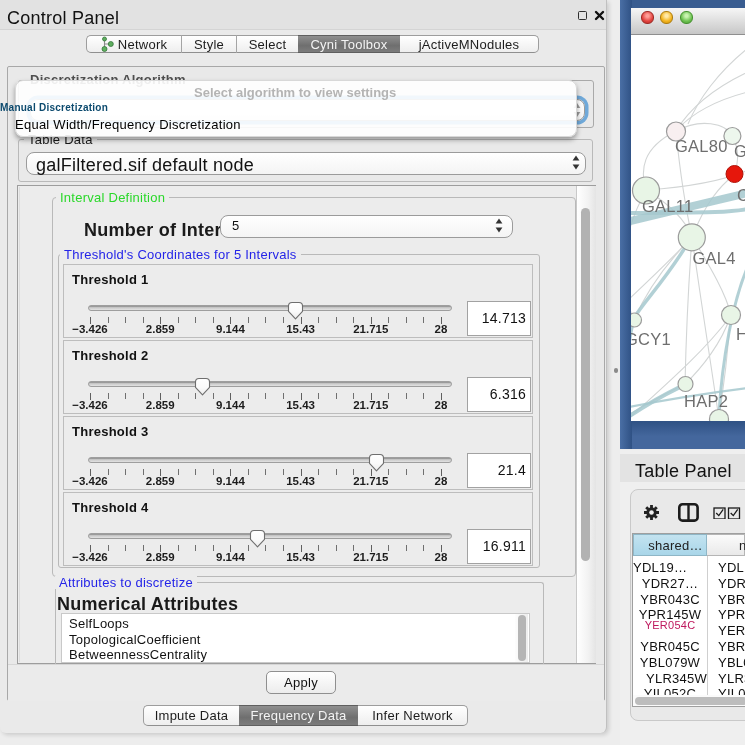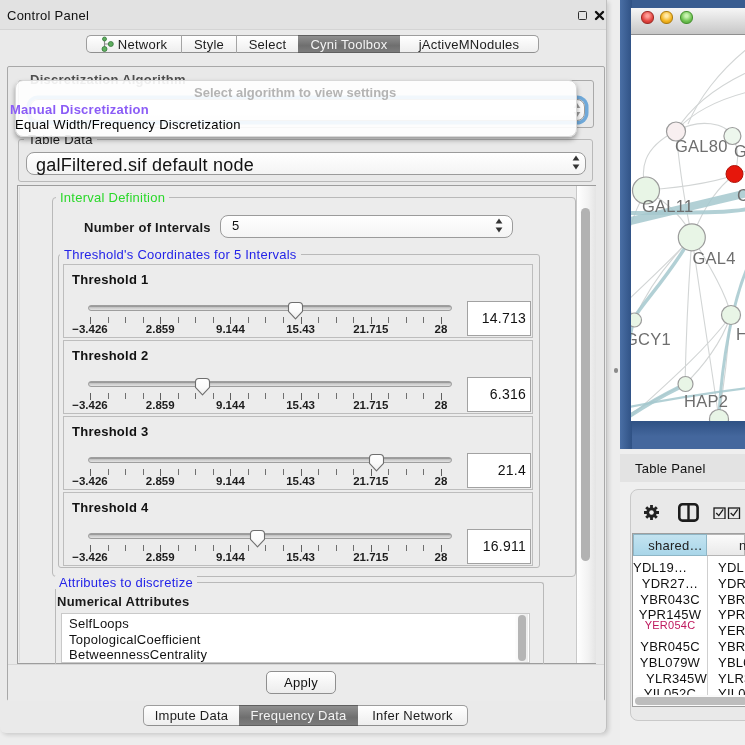--- a/index.html
+++ b/index.html
@@ -1,17 +1,17 @@
 <!DOCTYPE html>
 <html><head><meta charset="utf-8"><style>
 html,body{margin:0;padding:0}
 body{width:745px;height:745px;position:relative;overflow:hidden;background:#ededed;
  font-family:"Liberation Sans",sans-serif;-webkit-font-smoothing:antialiased;letter-spacing:0.25px}
 .ab{position:absolute}
-.t13{font-size:13px;color:#1a1a1a}
+.t13{font-size:18px;color:#1a1a1a}
 .b{font-weight:bold}
 .grp{position:absolute;border:1px solid #b9b9b9;border-radius:3px}
 .glab{position:absolute;font-size:13px;color:#1a1a1a;background:#e9e9e9;padding:0 4px;line-height:13px}
 .combo{position:absolute;background:linear-gradient(#ffffff,#f4f4f4);border:1px solid #9b9b9b;border-radius:8px}
 .seg{position:absolute;display:flex;height:18px;font-size:13px}
 .seg .it{background:linear-gradient(#ffffff,#eeeeee);border-top:1px solid #9d9d9d;border-bottom:1px solid #8f8f8f;
  color:#1c1c1c;display:flex;align-items:center;justify-content:center;position:relative;box-sizing:border-box}
 .seg .it.first{border-left:1px solid #9d9d9d;border-radius:5px 0 0 5px}
 .seg .it.last{border-right:1px solid #9d9d9d;border-radius:0 5px 5px 0}
 .seg .sep{width:1px;background:#a5a5a5}
@@ -199,21 +199,21 @@
 <div class="ab" style="left:266px;top:671px;width:70px;height:23px;background:linear-gradient(#ffffff,#ececec);border:1px solid #8f8f8f;border-radius:5px;box-sizing:border-box;text-align:center;font-size:13px;color:#111;line-height:21px">Apply</div>
 
 <div class="seg" style="left:143px;top:705px;height:21px">
  <div class="it first" style="width:96px">Impute Data</div>
  <div class="it sel" style="width:119px">Frequency Data</div>
  <div class="it last" style="width:110px">Infer Network</div>
 </div>
 
 <div class="ab" style="left:15px;top:80px;width:562px;height:57px;background:rgba(255,255,255,0.9);border:1px solid #d8d8d8;border-radius:8px;box-shadow:0 3px 5px rgba(0,0,0,.35);box-sizing:border-box"></div>
 <div class="ab" style="left:194px;top:85px;white-space:nowrap;letter-spacing:0;font-size:13px;font-weight:bold;color:#b4b4b4">Select algorithm to view settings</div>
-<div class="ab b" style="left:10px;top:102px;font-size:13px;color:#8b5cf6">Manual Discretization</div>
+<div class="ab b" style="left:0;top:102px;font-size:10px;color:#0c4a6e">Manual Discretization</div>
 <div class="ab" style="left:15px;top:117px;font-size:13px;color:#000">Equal Width/Frequency Discretization</div>
 
 <div class="ab" style="left:614px;top:368px;width:4px;height:5px;background:#8a8a8a;border-radius:2px"></div>
 
 <div class="ab" style="left:620px;top:0;width:125px;height:449px;background:linear-gradient(90deg,#4a6fa5,#395c90 12px,#395c90)"></div>
 <div class="ab" style="left:620px;top:0;width:12px;height:449px;background:linear-gradient(90deg,#4a6fa5,#2f5184)"></div>
 <div class="ab" style="left:632px;top:421px;width:113px;height:28px;background:linear-gradient(#2f5184,#44679d 55%,#44679d)"></div>
 <div class="ab" style="left:631px;top:8px;width:114px;height:27px;background:linear-gradient(#f6f6f6,#c7c7c7);border-bottom:1px solid #8f8f8f;box-sizing:border-box"></div>
 <div class="ab" style="left:641px;top:11px;width:11px;height:11px;border-radius:6px;background:radial-gradient(circle at 50% 35%,#ff9d96 0 15%,#e2433e 60%,#b02c26);border:0.5px solid #9d2b26"></div>
 <div class="ab" style="left:660px;top:11px;width:11px;height:11px;border-radius:6px;background:radial-gradient(circle at 50% 35%,#ffe9a8 0 15%,#f3b31c 60%,#c98f0e);border:0.5px solid #ad7d10"></div>

